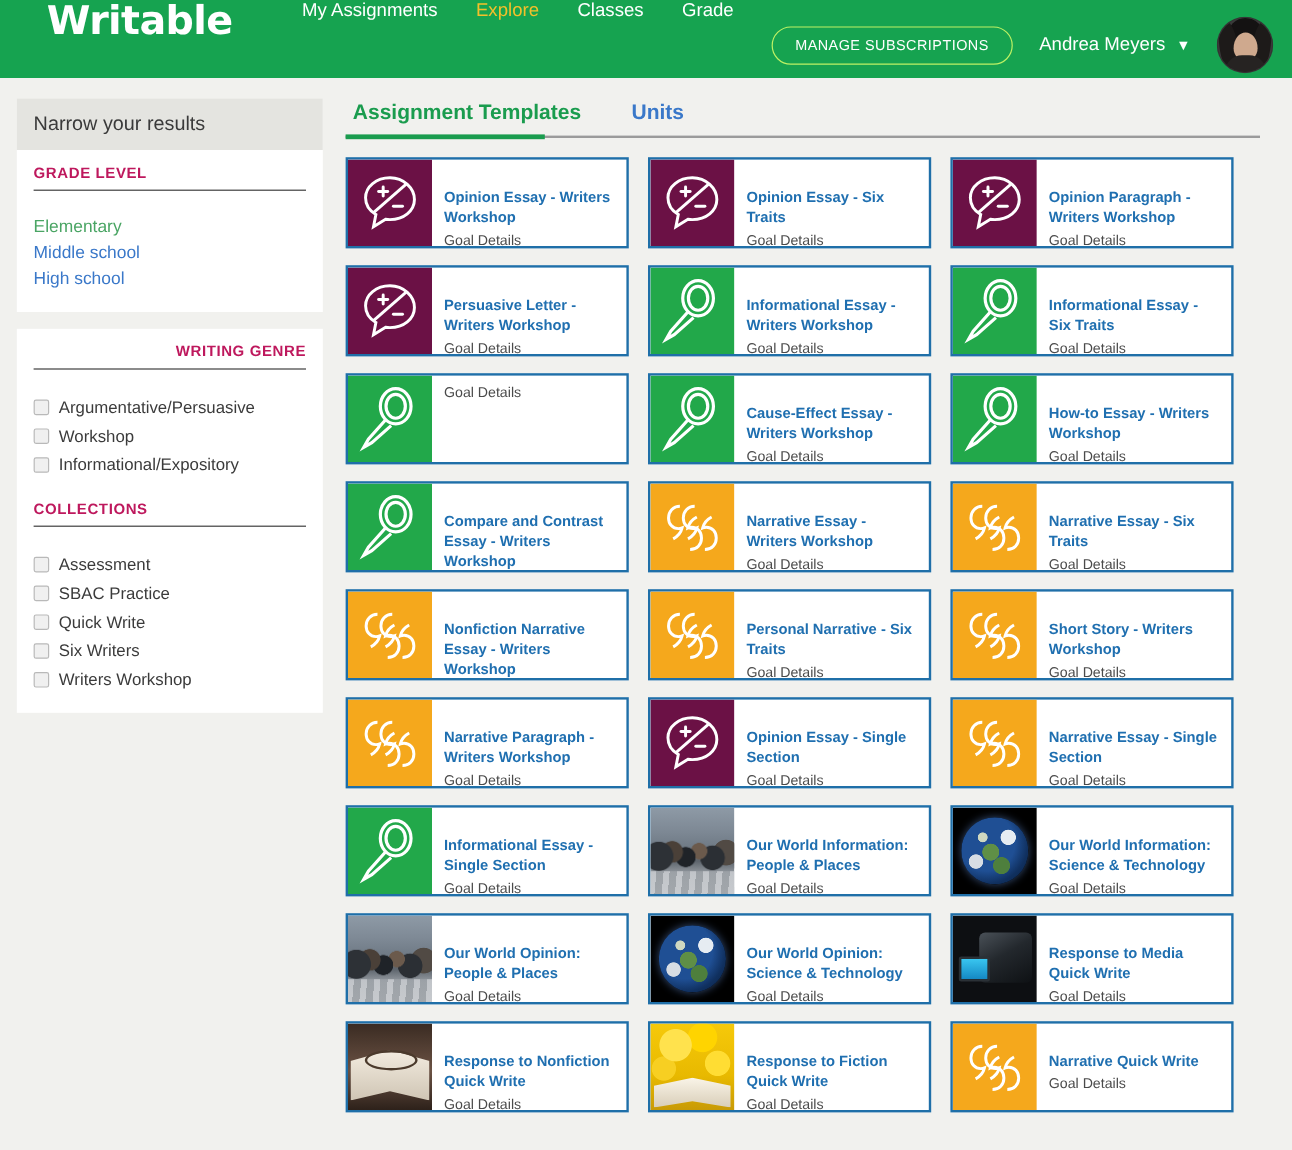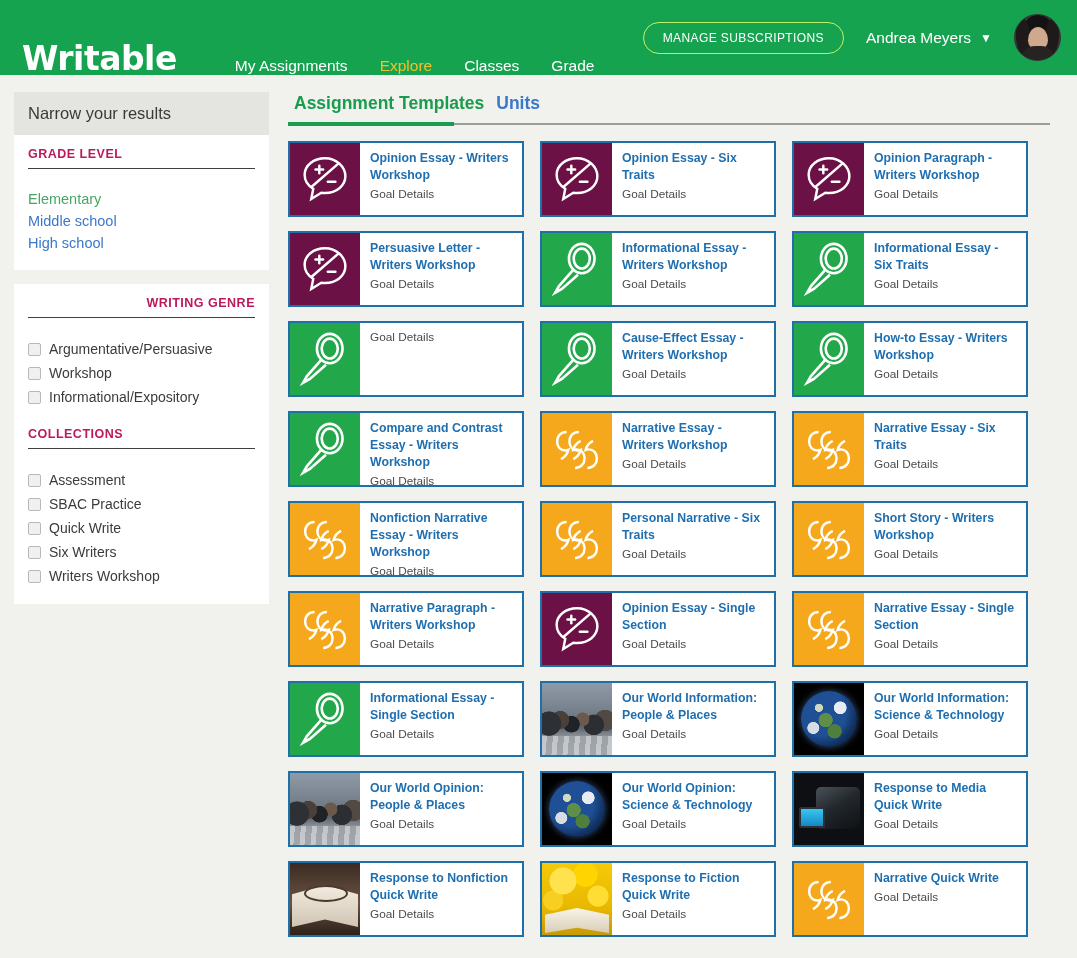--- a/index.html
+++ b/index.html
@@ -6,22 +6,22 @@
   html, body { margin:0; padding:0; }
   body {
     width:1077px; height:958px;
     background:#f1f1ee;
     font-family:"Liberation Sans", sans-serif;
     overflow:hidden;
   }
 
   
   .navbar {
-    height:75px; background:#16a350;
-    display:flex; align-items:flex-end; padding:0 22px;
+    height:65px; background:#16a350;
+    display:flex; align-items:flex-start; padding:0 39px;
     position:relative;
   }
   .logo {
     color:#fff; font-size:33px; font-weight:bold;
     letter-spacing:-0.5px; line-height:1;
     font-family:"DejaVu Sans", sans-serif;
     display:flex; align-items:center;
   }
   .navlinks { display:flex; align-items:center; margin-left:58px; gap:32px; }
   .navlinks a {
@@ -88,21 +88,21 @@
     font-size:14px; color:#3b3b3b;
   }
   .chk {
     width:13px; height:13px; flex:0 0 13px;
     border:1px solid #b9b9b9; background:#f0f0f0; border-radius:2px;
   }
   .genre-block { margin-bottom:18px;text-align:right; }
 
   
   .main { flex:1; min-width:0; }
-  .tabs { display:flex; align-items:flex-end; position:relative; }
+  .tabs { display:flex; align-items:flex-end; gap:30px; position:relative; }
   .tab {
     font-size:17.5px; font-weight:bold; padding-bottom:11px;
     color:#3a78c9; cursor:pointer; background:none; border:none;
     font-family:"Liberation Sans", sans-serif;
   }
   .tab.active { color:#1a9c4e; }
   .tabrule {
     height:2px; background:#9b9b9b; margin-top:-2px; position:relative;
     width:762px;
   }
@@ -113,21 +113,21 @@
     gap:14px 16px; margin-top:16px;
   }
   .card {
     display:flex; height:76px; background:#fff;
     border:2px solid #1f6fa8; overflow:hidden; cursor:pointer;
   }
   .thumb { width:70px; flex:0 0 70px; position:relative; overflow:hidden; }
   .cardtext { padding:7px 9px 0 10px; overflow:hidden; }
   .ctitle {
     font-size:12.3px; font-weight:bold; color:#1f6fb0; line-height:1.38;
-    margin:0 0 3px 0;
+    margin:16px 0 3px 0;
   }
   .cgoal { font-size:11.8px; color:#4a4a4a; }
 
   
   .ic-opinion { background:#6b1145; }
   .ic-opinion svg, .ic-magnify svg, .ic-quote svg { width:100%; height:100%; display:block; }
   .ic-magnify { background:#22a84a; }
   .ic-quote { background:#f5a81c; }
 
   

